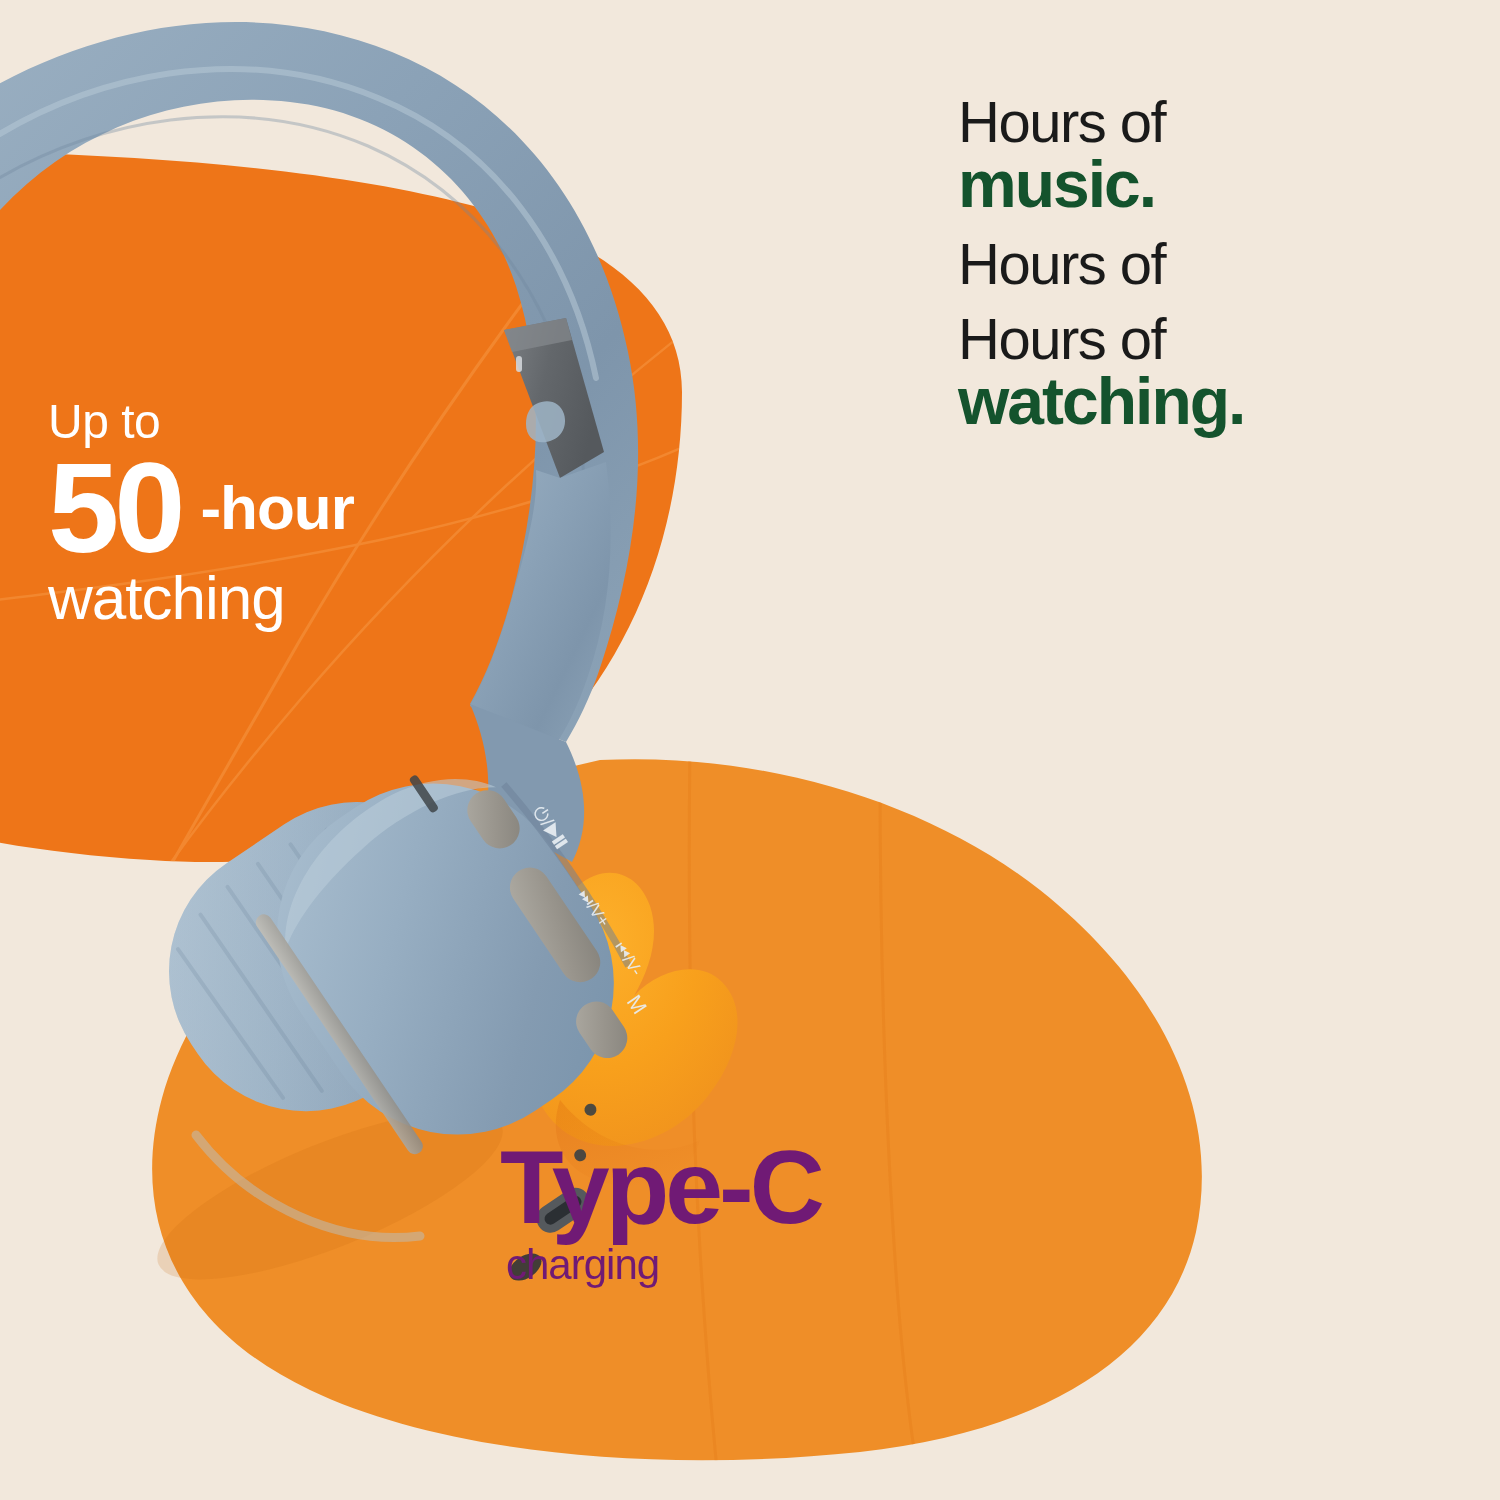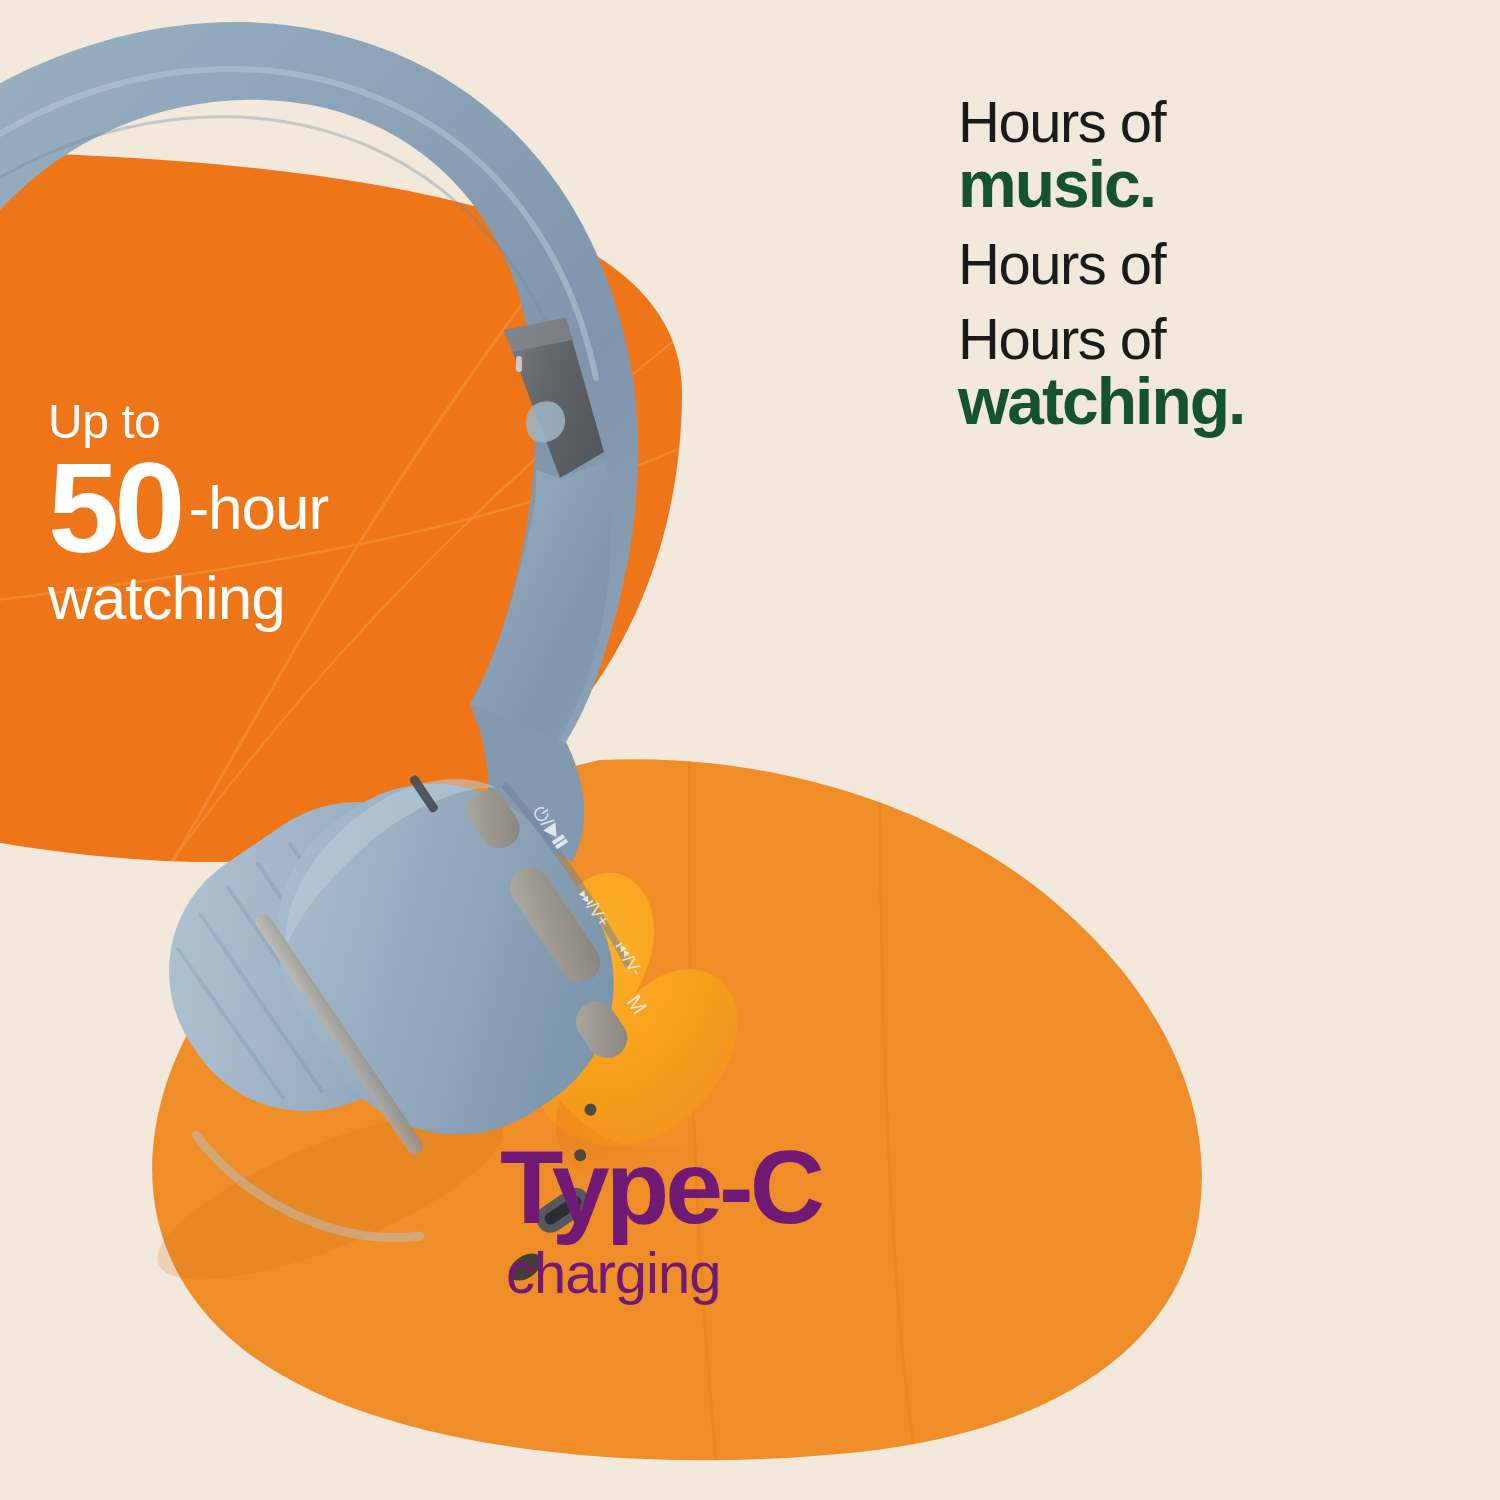--- a/index.html
+++ b/index.html
@@ -46,23 +46,23 @@
     margin: 0 0 2px 0;
   }
   .promo-left .big {
     font-size: 128px;
     font-weight: 700;
     letter-spacing: -5px;
     line-height: 0.88;
   }
   .promo-left .bigsuffix {
     font-size: 62px;
-    font-weight: 400;
+    font-weight: 700;
     letter-spacing: -1px;
-    margin-left: 8px;
+    margin-left: 20px;
   }
   .promo-left .sub {
     font-size: 62px;
     font-weight: 400;
     letter-spacing: -1px;
     display: block;
     margin-top: 2px;
   }
 
   
@@ -105,21 +105,21 @@
   }
   .promo-bottom .hdr {
     display: block;
     font-size: 104px;
     font-weight: 700;
     letter-spacing: -4px;
     line-height: 0.96;
   }
   .promo-bottom .sub2 {
     display: block;
-    font-size: 58px;
+    font-size: 42px;
     font-weight: 400;
     letter-spacing: -1px;
     margin-top: 6px;
     margin-left: 6px;
   }
 </style>
 </head>
 <body>
 
 <div id="stage">

